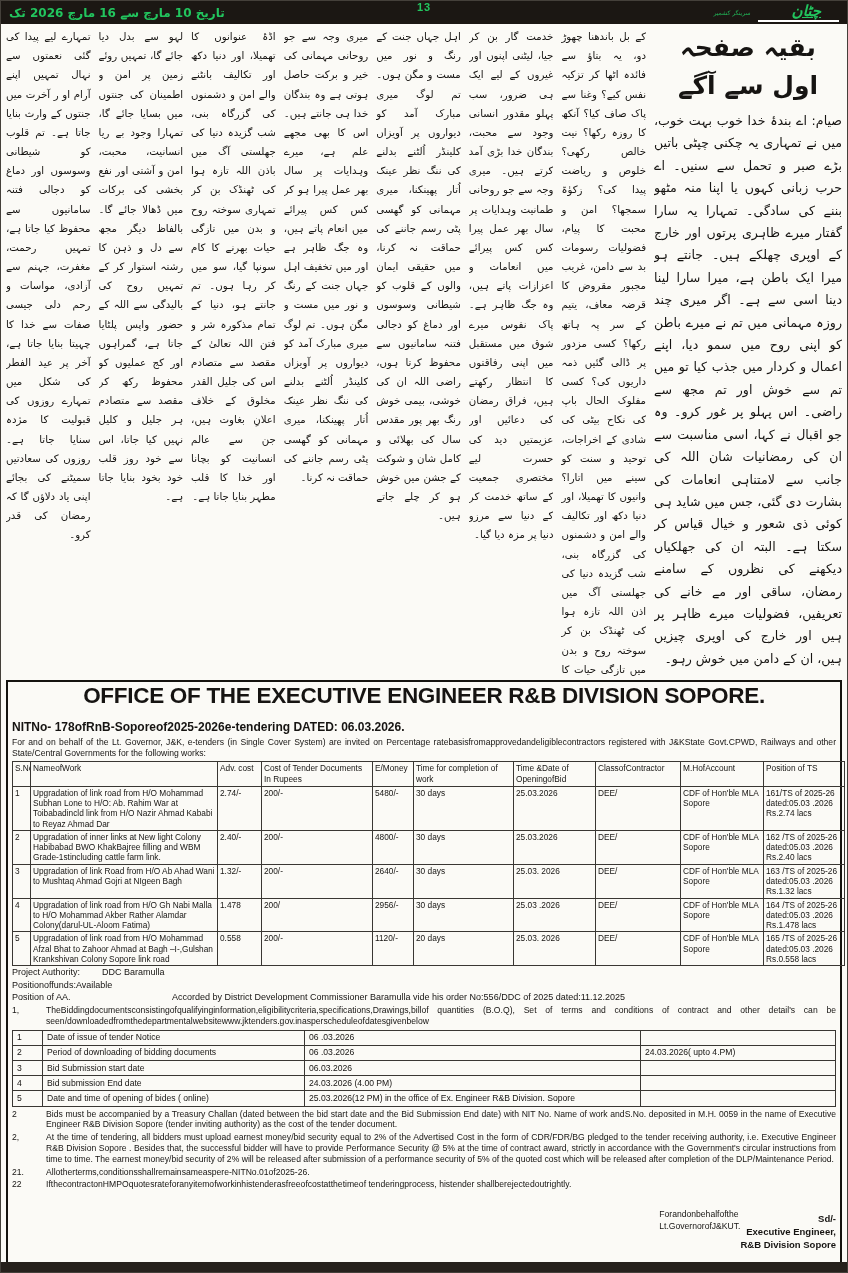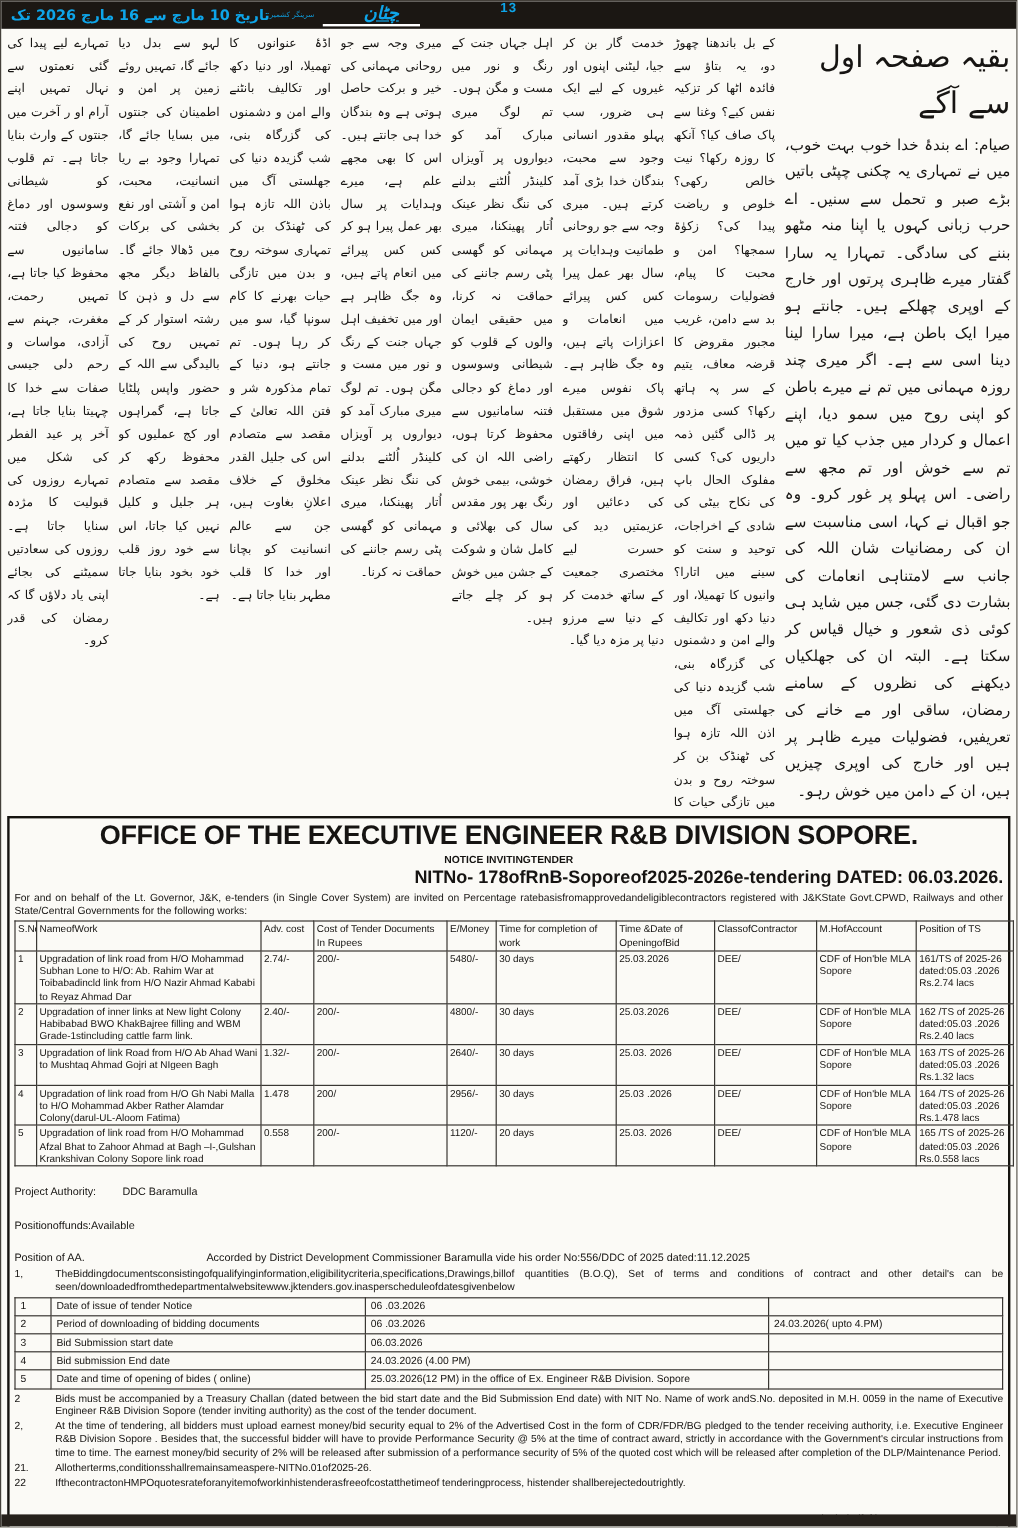--- a/index.html
+++ b/index.html
@@ -8,80 +8,80 @@
   *{box-sizing:border-box;margin:0;padding:0;}
   html,body{background:#d8d5d0;}
   body{font-family:"Liberation Sans",sans-serif;}
   .page{
     position:relative;width:848px;height:1273px;margin:0 auto;
     background:var(--paper);color:var(--ink);
     border:1px solid #44403a;overflow:hidden;
   }
   
   .topbar{
-    position:relative;height:23px;background:var(--bar);color:#0ea5e9;
-    display:flex;align-items:center;
+    position:relative;height:23px;background:var(--bar);color:#22c55e;
+    display:flex;align-items:center;justify-content:space-between;
     padding:0 8px;
   }
   .mast-left{direction:rtl;font-family:"DejaVu Sans",sans-serif;font-size:12px;font-weight:bold;}
   .mast-page{position:absolute;left:50%;transform:translateX(-50%);top:0;font-size:11px;font-weight:bold;letter-spacing:1px;}
   .mast-right{display:flex;align-items:center;gap:7px;direction:rtl;}
   .mast-logo-text{
     font-family:"DejaVu Sans",sans-serif;font-size:15px;font-weight:bold;
     font-style:italic;border-bottom:2px solid #fff;padding:0 18px 1px 34px;line-height:1;text-decoration:underline;
   }
   .mast-sub{font-family:"DejaVu Sans",sans-serif;font-size:6px;opacity:.9;}
   
   .urdu-body{
     direction:rtl;display:flex;gap:8px;height:656px;overflow:hidden;
     padding:3px 5px 1px 5px;
   }
   .lead-col{flex:0 0 188px;overflow:hidden;}
   .urdu-headline{
-    font-family:"DejaVu Sans",sans-serif;font-size:25px;font-weight:normal;
-    line-height:1.5;margin:2px 0 6px 0;
+    font-family:"DejaVu Sans",sans-serif;font-size:25px;font-weight:bold;
+    text-align:center;line-height:1.5;margin:2px 0 6px 0;
   }
   .urdu-lead-text{
     font-family:"DejaVu Sans",sans-serif;font-size:12.6px;line-height:1.78;
     text-align:justify;
   }
   .ucol{flex:1 1 0;overflow:hidden;}
   .ucol p{
     font-family:"DejaVu Sans",sans-serif;font-size:10.2px;line-height:1.88;
     text-align:justify;
   }
   
   .notice-box{
     margin:0 5px 14px 5px;border:2px solid #15130f;padding:1px 4px 4px 4px;
     background:var(--paper);
   }
   .region{text-align:center;font-size:8px;font-weight:bold;line-height:1.15;}
   .notice-title{text-align:center;font-size:22.5px;font-weight:bold;line-height:1.12;letter-spacing:-.3px;}
   .sub1{text-align:center;font-size:8.6px;font-weight:bold;margin-top:3px;}
-  .sub2{text-align:right;font-size:15px;font-weight:bold;margin-top:2px;}
+  .sub2{text-align:left;font-size:12px;font-weight:bold;margin-top:12px;}
   .intro{font-size:8.6px;line-height:1.28;text-align:justify;margin:3px 0 2px 0;}
   table{width:100%;border-collapse:collapse;table-layout:fixed;}
   .works-table{font-size:8.3px;line-height:1.24;}
   .works-table th,.works-table td{
     border:1px solid var(--line);padding:1px 2px;vertical-align:top;
     text-align:left;font-weight:normal;overflow:hidden;
   }
   .works-table th{line-height:1.3;}
   .c-sno{width:18px;}
   .c-name{width:187px;text-align:justify;}
   .c-adv{width:44px;}
   .c-cost{width:111px;}
   .c-em{width:41px;}
   .c-time{width:100px;}
   .c-date{width:82px;}
   .c-class{width:85px;}
   .c-mh{width:83px;}
   .c-pos{width:81px;}
   td.c-pos{white-space:pre-line;}
-  .pa-line{display:flex;font-size:9px;line-height:1.25;margin-top:16px;}
+  .pa-line{display:flex;font-size:9px;line-height:1.25;margin-top:1px;}
   .pa-label{flex:0 0 90px;}
   .clause{display:flex;font-size:8.6px;line-height:1.26;margin-top:2px;}
   .cnum{flex:0 0 34px;}
   .ctext{flex:1;text-align:justify;}
   .schedule-table{font-size:8.6px;line-height:1.3;margin:3px 0 2px 0;}
   .schedule-table td{border:1px solid var(--line);padding:1.5px 4px;vertical-align:top;}
   .s0{width:30px;}
   .s1{width:262px;}
   .s2{width:336px;}
   .s3{width:auto;}
@@ -129,21 +129,20 @@
       <div class="ucol">
         <p>لہو سے بدل دیا جائے گا، تمہیں روئے زمین پر امن و اطمینان کی جنتوں میں بسایا جائے گا، تمہارا وجود بے ریا انسانیت، محبت، امن و آشتی اور نفع بخشی کی برکات میں ڈھالا جائے گا۔ بالفاظ دیگر مجھ سے دل و ذہن کا رشتہ استوار کر کے تمہیں روح کی بالیدگی سے اللہ کے حضور واپس پلٹایا جاتا ہے، گمراہوں اور کج عملیوں کو محفوظ رکھ کر مقصد سے متصادم ہر جلیل و کلیل نہیں کیا جاتا، اس سے خود روز قلب خود بخود بنایا جاتا ہے۔</p>
       </div>
       <div class="ucol">
         <p>تمہارے لیے پیدا کی گئی نعمتوں سے نہال تمہیں اپنے آرام او ر آخرت میں جنتوں کے وارث بنایا جاتا ہے۔ تم قلوب کو شیطانی وسوسوں اور دماغ کو دجالی فتنہ سامانیوں سے محفوظ کیا جاتا ہے، تمہیں رحمت، مغفرت، جہنم سے آزادی، مواسات و رحم دلی جیسی صفات سے خدا کا چہیتا بنایا جاتا ہے، آخر پر عید الفطر کی شکل میں تمہارے روزوں کی قبولیت کا مژدہ سنایا جاتا ہے۔ روزوں کی سعادتیں سمیٹنے کی بجائے اپنی یاد دلاؤں گا کہ رمضان کی قدر کرو۔</p>
       </div>
     </section>
 
   <section class="notice-box">
     <div class="notice-title">OFFICE OF THE EXECUTIVE ENGINEER R&amp;B DIVISION SOPORE.</div>
-    <div class="sub1">NOTICE  INVITINGTENDER</div>
     <div class="sub2">NITNo- 178ofRnB-Soporeof2025-2026e-tendering DATED: 06.03.2026.</div>
     <p class="intro">For and on behalf of the Lt. Governor, J&amp;K, e-tenders (in Single Cover System) are invited on Percentage ratebasisfromapprovedandeligiblecontractors registered with J&amp;KState Govt.CPWD, Railways and other State/Central Governments for the following works:</p>
 
     <table class="works-table">
       <thead>
           <tr id="works-head">
             <th class="c-sno">S.No</th>
             <th class="c-name">NameofWork</th>
             <th class="c-adv">Adv. cost</th>
             <th class="c-cost">Cost of Tender Documents In Rupees</th>

